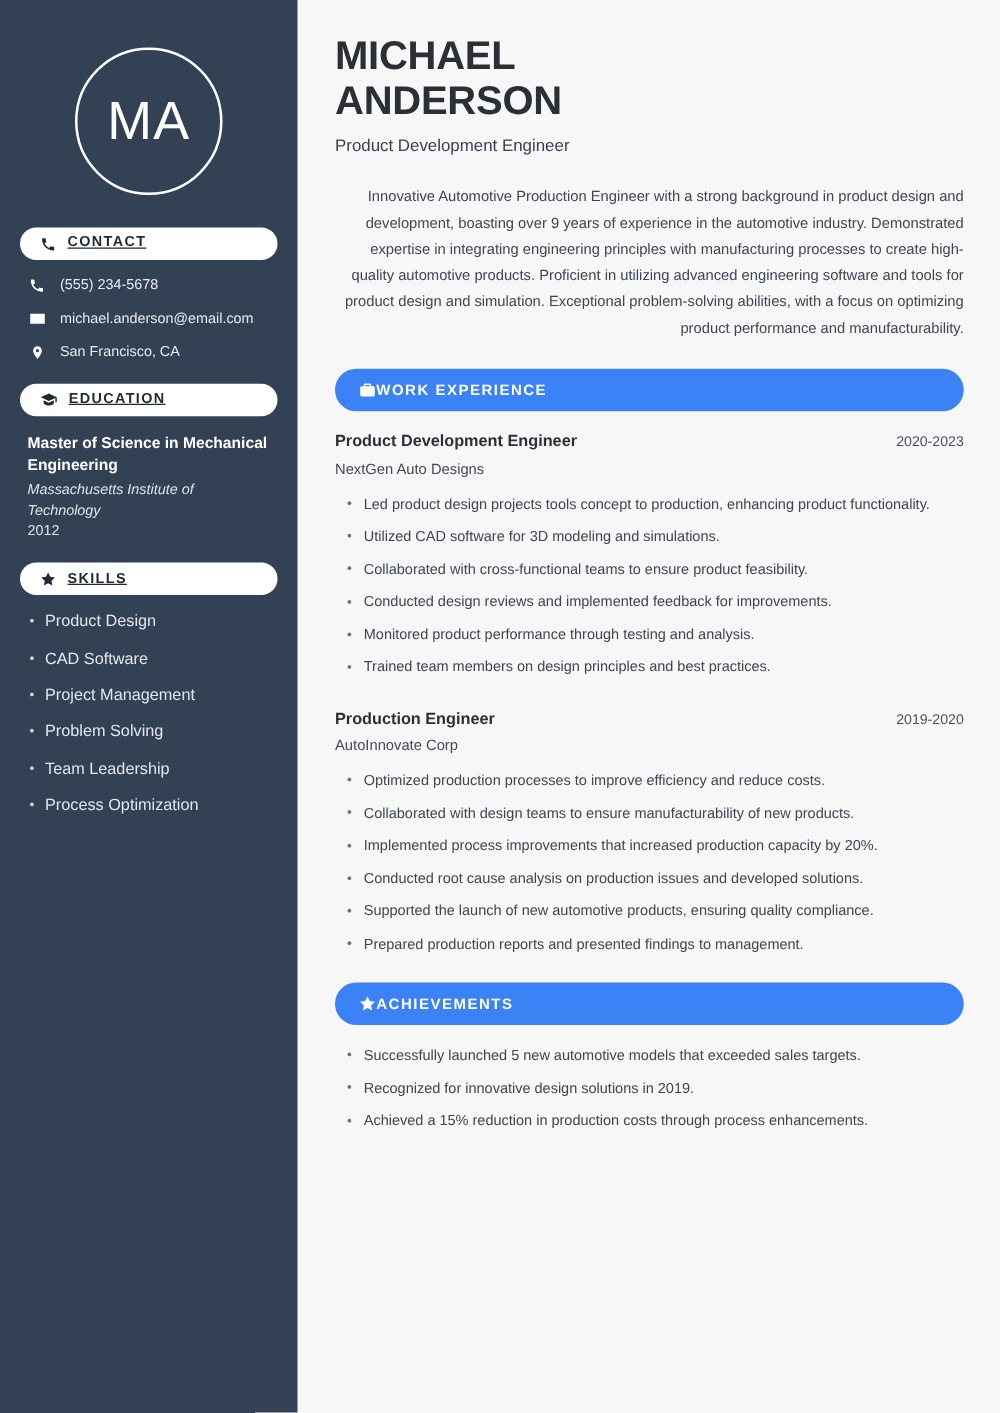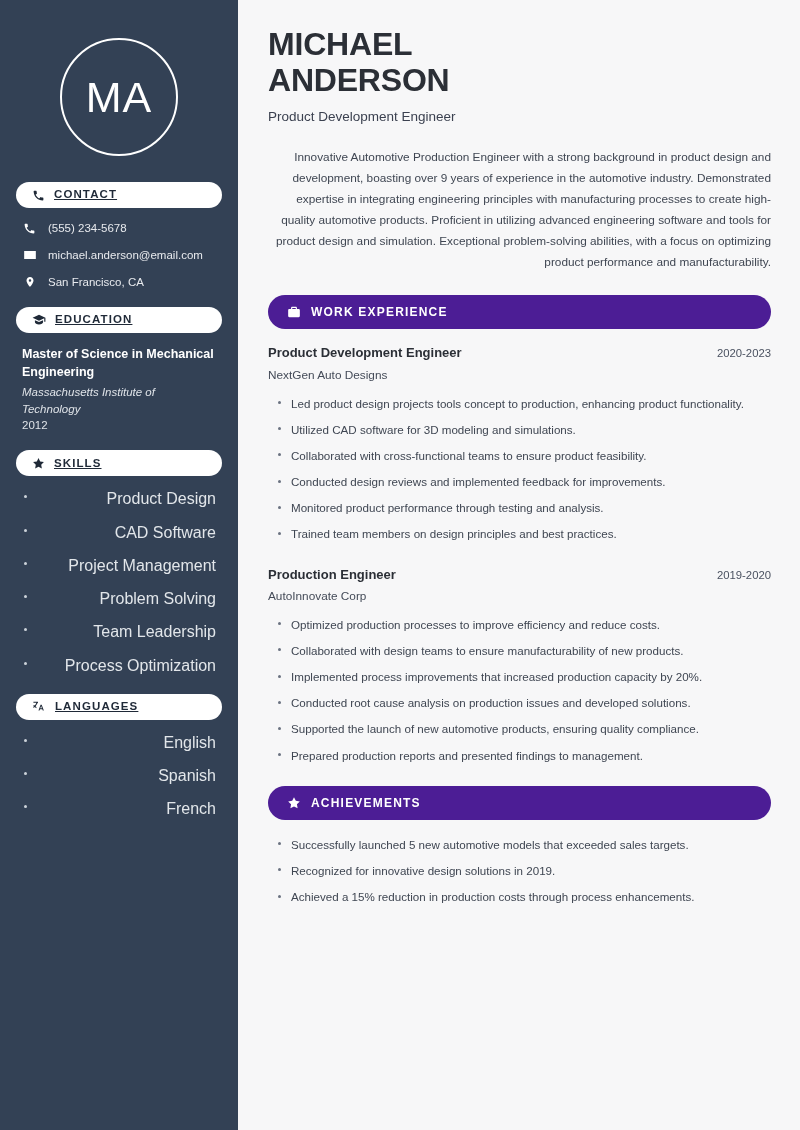--- a/index.html
+++ b/index.html
@@ -132,25 +132,24 @@
     color: #dfe3e8;
     line-height: 1.42;
   }
 
   
   .sb-list { list-style: none; padding: 0 6px; }
 
   .sb-list li {
     position: relative;
     padding-left: 14px;
-    font-size: 16px;
+    font-size: 13px;
     color: #e2e6ea;
     line-height: 1.3;
     margin-bottom: 12.5px;
-    text-align: right;
   }
 
   .sb-list li:last-child { margin-bottom: 0; }
 
   .sb-list li::before {
     content: "";
     position: absolute;
     left: 2px;
     top: 6px;
     width: 3px;
@@ -186,27 +185,27 @@
   .summary {
     margin-top: 22px;
     font-size: 11.8px;
     color: #3f4652;
     line-height: 1.78;
     text-align: right;
   }
 
   
   .bar {
-    background: #4c1d95;
+    background: #3b82f6;
     color: #ffffff;
     border-radius: 999px;
     height: 34px;
     display: flex;
     align-items: center;
-    gap: 10px;
+    gap: 0;
     padding: 0 19px;
     margin-top: 22px;
     margin-bottom: 16px;
   }
 
   .bar-label {
     font-size: 12px;
     font-weight: bold;
     letter-spacing: 1.2px;
     text-transform: uppercase;
@@ -353,35 +352,20 @@
       <ul class="sb-list">
         <li>Product Design</li>
         <li>CAD Software</li>
         <li>Project Management</li>
         <li>Problem Solving</li>
         <li>Team Leadership</li>
         <li>Process Optimization</li>
       </ul>
     </section>
 
-    <section class="sb-section">
-      <div class="pill">
-        <span>
-          <svg width="14" height="14" viewBox="0 0 24 24" fill="#1f2937">
-              <path d="M11.2 3H2.4v1.7h5.1C7.1 6.6 6 8.3 4.5 9.6L3.3 8.4 2.2 9.5l1.3 1.3c-.5.4-1 .7-1.6 1l.6 1.6c.9-.4 1.7-.9 2.4-1.5l2.3 2.3.6-1.7-1.7-1.7c1.4-1.5 2.4-3.4 2.9-5.1h1.2V3zm5.4 5.2h-1.9l-3.6 9.8h1.8l.8-2.3h4l.8 2.3h1.8l-3.7-9.8zm-2.4 6 1.4-3.9 1.4 3.9h-2.8z"></path>
-            </svg>
-        </span>
-        <span class="pill-label">LANGUAGES</span>
-      </div>
-      <ul class="sb-list">
-        <li>English</li>
-        <li>Spanish</li>
-        <li>French</li>
-      </ul>
-    </section>
 
   </aside>
 
   <main class="main">
 
     <h1 class="name">
       <span>MICHAEL</span><br>
       <span>ANDERSON</span>
     </h1>
 

